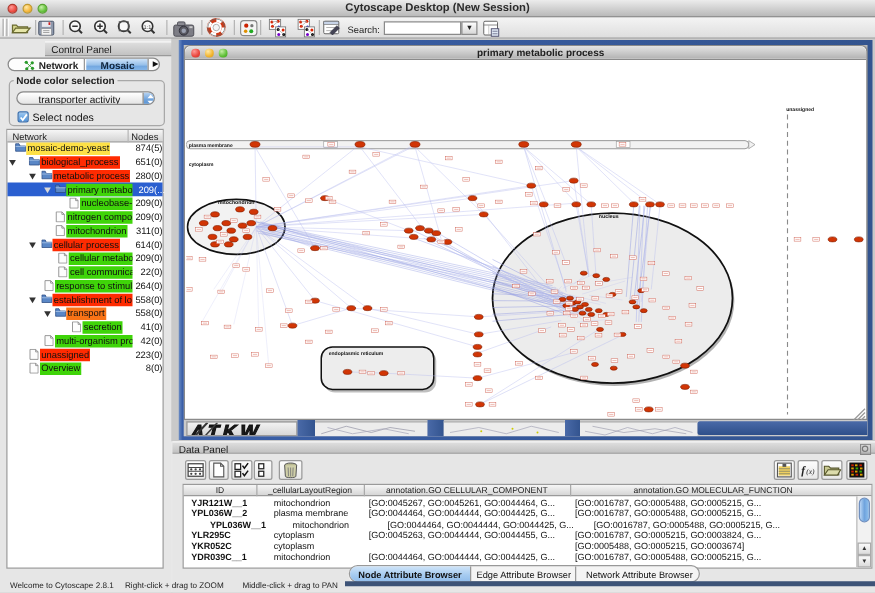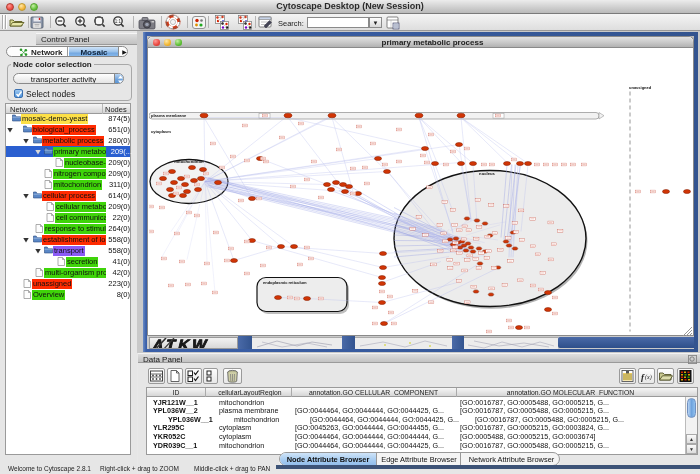--- a/index.html
+++ b/index.html
@@ -244,21 +244,21 @@
       </svg>
       <div class="ab" style="left:36px;top:131.0px;height:9.5px;background:#ff2b01;font-size:7.5px;color:#101010;line-height:9.5px;padding:0 1px;white-space:nowrap;overflow:hidden;max-width:64px;">establishment of lo</div>
       <div class="ab" style="left:97px;top:131.0px;width:27px;text-align:right;font-size:7.5px;color:#111;line-height:9.5px;white-space:nowrap;">558(0)</div>
       <svg class="ab" style="left:29px;top:143.5px" width="6" height="6" viewBox="0 0 6 6">
         <path d="M0.3 1 L5.7 1 L3 5.5 Z" fill="#333"></path>
       </svg>
       <svg class="ab" style="left:38px;top:142.0px" width="9" height="8" viewBox="0 0 9 8">
 <path d="M0.5 2 L0.5 7 L8.5 7 L8.5 2.8 L4 2.8 L3.2 1 L0.5 1 Z" fill="#5a87c6" stroke="#2a4a80" stroke-width="0.6"></path>
 <path d="M0.5 3.6 L8.5 3.6 L8.5 2.8 L0.5 2.8 Z" fill="#9ab8e0"></path>
       </svg>
-      <div class="ab" style="left:47px;top:142.0px;height:9.5px;background:#8b5cf6;font-size:7.5px;color:#101010;line-height:9.5px;padding:0 1px;white-space:nowrap;overflow:hidden;max-width:53px;">transport</div>
+      <div class="ab" style="left:47px;top:142.0px;height:9.5px;background:#f97316;font-size:7.5px;color:#101010;line-height:9.5px;padding:0 1px;white-space:nowrap;overflow:hidden;max-width:53px;">transport</div>
       <div class="ab" style="left:97px;top:142.0px;width:27px;text-align:right;font-size:7.5px;color:#111;line-height:9.5px;white-space:nowrap;">558(0)</div>
       <svg class="ab" style="left:51px;top:152.5px" width="8" height="9" viewBox="0 0 8 9">
 <path d="M1 0.5 L5.5 0.5 L7.5 2.5 L7.5 8.5 L1 8.5 Z" fill="#fdfdfd" stroke="#8a8a8a" stroke-width="0.7"></path>
 <path d="M5.5 0.5 L5.5 2.5 L7.5 2.5" fill="none" stroke="#8a8a8a" stroke-width="0.7"></path>
       </svg>
       <div class="ab" style="left:60px;top:153.0px;height:9.5px;background:#3fd409;font-size:7.5px;color:#101010;line-height:9.5px;padding:0 1px;white-space:nowrap;overflow:hidden;max-width:40px;">secretion</div>
       <div class="ab" style="left:97px;top:153.0px;width:27px;text-align:right;font-size:7.5px;color:#111;line-height:9.5px;white-space:nowrap;">41(0)</div>
       <svg class="ab" style="left:29px;top:163.5px" width="8" height="9" viewBox="0 0 8 9">
 <path d="M1 0.5 L5.5 0.5 L7.5 2.5 L7.5 8.5 L1 8.5 Z" fill="#fdfdfd" stroke="#8a8a8a" stroke-width="0.7"></path>
 <path d="M5.5 0.5 L5.5 2.5 L7.5 2.5" fill="none" stroke="#8a8a8a" stroke-width="0.7"></path>
@@ -942,20 +942,21 @@
         <div class="ab" style="left:58px;top:0.5px;width:86px;text-align:center;font-size:6.8px;color:#222;white-space:nowrap;overflow:hidden;">_cellularLayoutRegion</div>
         <div class="ab" style="left:58px;top:0;width:1px;height:8.5px;background:#aaa;"></div>
         <div class="ab" style="left:144px;top:0.5px;width:165px;text-align:center;font-size:6.8px;color:#222;white-space:nowrap;overflow:hidden;">annotation.GO CELLULAR_COMPONENT</div>
         <div class="ab" style="left:144px;top:0;width:1px;height:8.5px;background:#aaa;"></div>
         <div class="ab" style="left:309px;top:0.5px;width:229px;text-align:center;font-size:6.8px;color:#222;white-space:nowrap;overflow:hidden;">annotation.GO MOLECULAR_FUNCTION</div>
         <div class="ab" style="left:309px;top:0;width:1px;height:8.5px;background:#aaa;"></div>
       </div>
 <div class="ab" style="left:0;top:9.5px;width:538px;height:8.6px;font-size:7.2px;color:#111;white-space:nowrap;">
         <span class="ab" style="left:6px;font-weight:bold;">YJR121W__1</span>
         <span class="ab" style="left:72px;">mitochondrion</span>
+        <span class="ab" style="left:148px;">[GO:0045267, GO:0045261, GO:0044464, G...</span>
         <span class="ab" style="left:313px;">[GO:0016787, GO:0005488, GO:0005215, G...</span>
       </div>
       <div class="ab" style="left:0;top:18.1px;width:538px;height:8.6px;font-size:7.2px;color:#111;white-space:nowrap;">
         <span class="ab" style="left:6px;font-weight:bold;">YPL036W__2</span>
         <span class="ab" style="left:72px;">plasma membrane</span>
         <span class="ab" style="left:148px;">[GO:0044464, GO:0044444, GO:0044425, G...</span>
         <span class="ab" style="left:313px;">[GO:0016787, GO:0005488, GO:0005215, G...</span>
       </div>
       <div class="ab" style="left:0;top:26.7px;width:538px;height:8.6px;font-size:7.2px;color:#111;white-space:nowrap;margin-left:15px;">
         <span class="ab" style="left:6px;font-weight:bold;">YPL036W__1</span>
@@ -965,21 +966,20 @@
       </div>
       <div class="ab" style="left:0;top:35.3px;width:538px;height:8.6px;font-size:7.2px;color:#111;white-space:nowrap;">
         <span class="ab" style="left:6px;font-weight:bold;">YLR295C</span>
         <span class="ab" style="left:72px;">cytoplasm</span>
         <span class="ab" style="left:148px;">[GO:0045263, GO:0044444, GO:0044455, G...</span>
         <span class="ab" style="left:313px;">[GO:0016787, GO:0005215, GO:0003824, G...</span>
       </div>
       <div class="ab" style="left:0;top:43.9px;width:538px;height:8.6px;font-size:7.2px;color:#111;white-space:nowrap;">
         <span class="ab" style="left:6px;font-weight:bold;">YKR052C</span>
         <span class="ab" style="left:72px;">cytoplasm</span>
-        <span class="ab" style="left:148px;">[GO:0044464, GO:0044444, GO:0044444, G...</span>
         <span class="ab" style="left:313px;">[GO:0005488, GO:0005215, GO:0003674]</span>
       </div>
       <div class="ab" style="left:0;top:52.5px;width:538px;height:8.6px;font-size:7.2px;color:#111;white-space:nowrap;">
         <span class="ab" style="left:6px;font-weight:bold;">YDR039C__1</span>
         <span class="ab" style="left:72px;">mitochondrion</span>
         <span class="ab" style="left:148px;">[GO:0044464, GO:0044444, GO:0044425, G...</span>
         <span class="ab" style="left:313px;">[GO:0016787, GO:0005488, GO:0005215, G...</span>
       </div>
       <div class="ab" style="left:538px;top:9px;width:12px;height:57px;background:#f2f2f2;border-left:1px solid #bbb;">
  <div class="ab" style="left:1px;top:1px;width:9px;height:20px;border-radius:4.5px;background:linear-gradient(90deg,#b8d4f4,#6fa3dd 50%,#8fc0ee);border:0.5px solid #7090c0;"></div>

